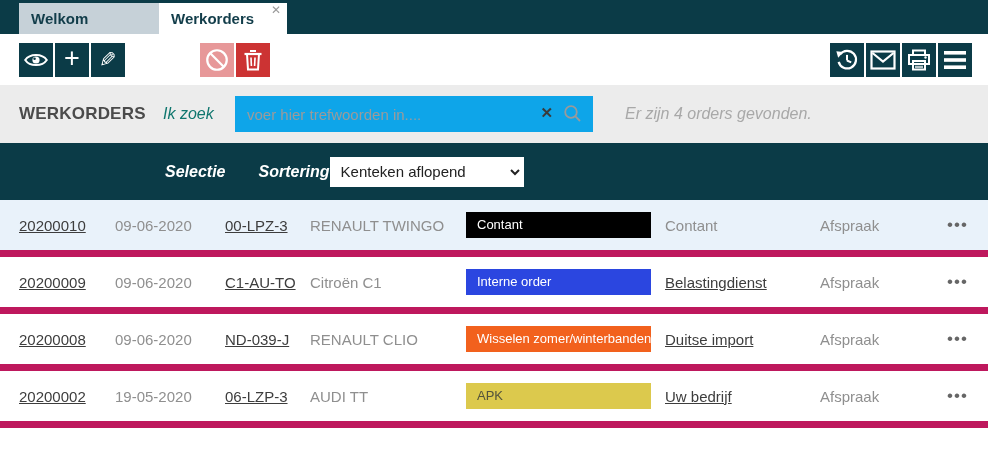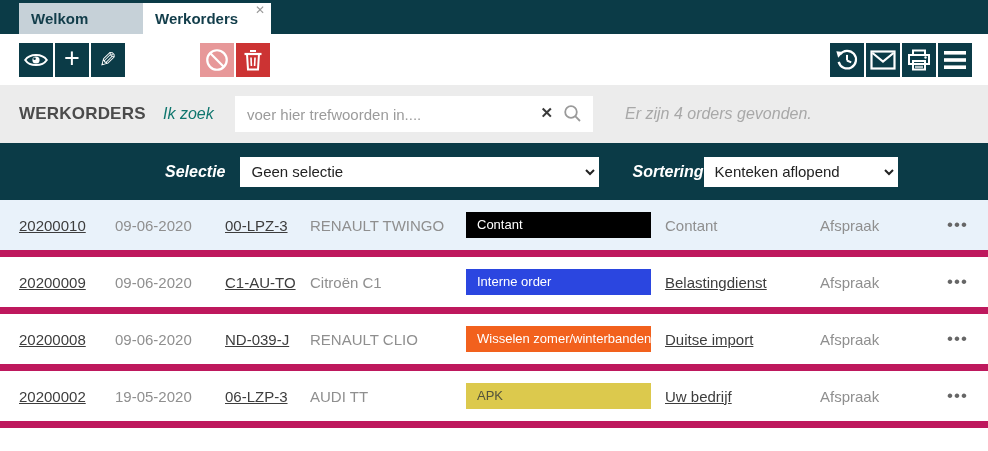--- a/index.html
+++ b/index.html
@@ -22,21 +22,21 @@
     height: 31px;
     display: flex;
     align-items: center;
     padding-left: 12px;
     font-weight: bold;
     font-size: 15px;
     color: #123d4a;
     cursor: pointer;
     position: relative;
   }
-  .tab.inactive { background: #c6d1d8; width: 124px; }
+  .tab.inactive { background: #c6d1d8; width: 140px; }
   .tab.active   { background: #ffffff; width: 128px; }
   .tab-close {
     position: absolute;
     top: 0px;
     right: 6px;
     font-size: 12px;
     color: #9a9a9a;
     font-weight: normal;
     line-height: 14px;
   }
@@ -85,21 +85,21 @@
   }
   .search-prompt {
     width: 72px;
     font-size: 16px;
     font-style: italic;
     color: #0f766e;
   }
   .search-box {
     width: 358px;
     height: 36px;
-    background: #ffffff;
+    background: #0ea5e9;
     position: relative;
     display: flex;
     align-items: center;
   }
   .search-box input {
     border: none;
     outline: none;
     background: transparent;
     width: 290px;
     height: 100%;
@@ -292,23 +292,20 @@
         <circle cx="8" cy="8" r="5.8" fill="none" stroke="#9a9a9a" stroke-width="1.8"></circle>
         <line x1="12.2" y1="12.2" x2="17" y2="17" stroke="#9a9a9a" stroke-width="1.8"></line>
       </svg>
     </button>
   </div>
   <div class="search-result">Er zijn 4 orders gevonden.</div>
 </div>
 
 <div class="filter-bar">
   <span class="filter-label selection">Selectie</span>
-  <select class="select-selection">
-    <option>Geen selectie</option>
-  </select>
   <span class="filter-label sort">Sortering</span>
   <select class="select-sort">
     <option>Kenteken aflopend</option>
   </select>
 </div>
 
 <div class="orders-list">
     <div class="order-row highlight">
     <span class="cell-link">20200010</span>
     <span class="cell-muted">09-06-2020</span>

